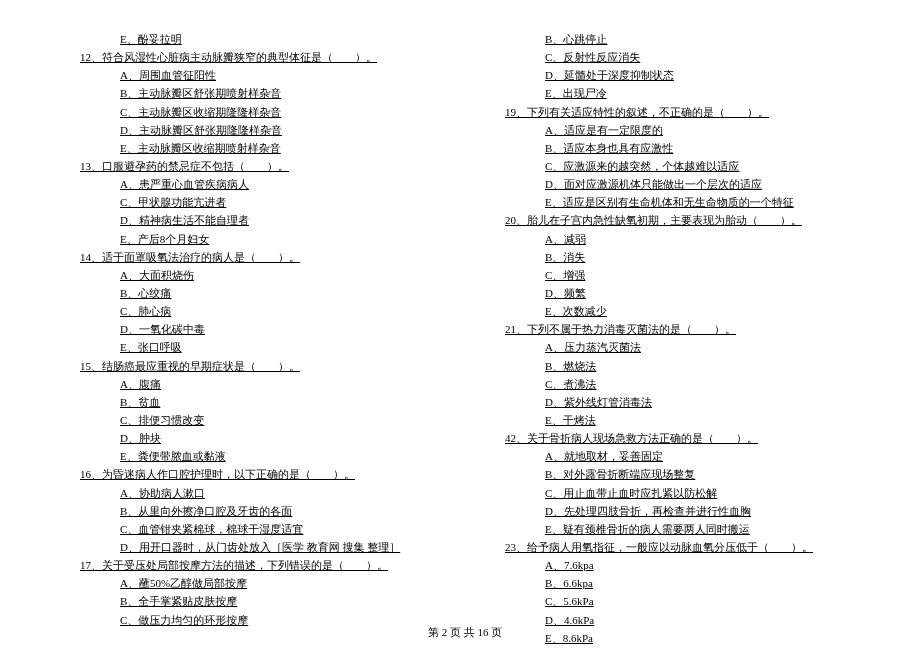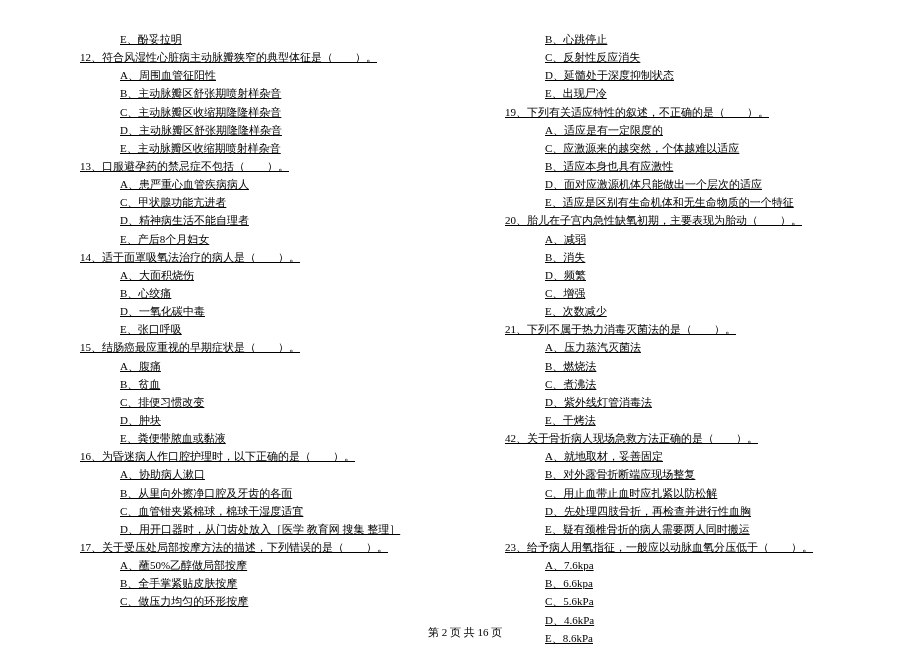--- a/index.html
+++ b/index.html
@@ -55,20 +55,21 @@
     <div class="option">D、主动脉瓣区舒张期隆隆样杂音</div>
     <div class="option">E、主动脉瓣区收缩期喷射样杂音</div>
     <div class="question">13、口服避孕药的禁忌症不包括（　　）。</div>
     <div class="option">A、患严重心血管疾病病人</div>
     <div class="option">C、甲状腺功能亢进者</div>
     <div class="option">D、精神病生活不能自理者</div>
     <div class="option">E、产后8个月妇女</div>
     <div class="question">14、适于面罩吸氧法治疗的病人是（　　）。</div>
     <div class="option">A、大面积烧伤</div>
     <div class="option">B、心绞痛</div>
+    <div class="option">C、肺心病</div>
     <div class="option">D、一氧化碳中毒</div>
     <div class="option">E、张口呼吸</div>
     <div class="question">15、结肠癌最应重视的早期症状是（　　）。</div>
     <div class="option">A、腹痛</div>
     <div class="option">B、贫血</div>
     <div class="option">C、排便习惯改变</div>
     <div class="option">D、肿块</div>
     <div class="option">E、粪便带脓血或黏液</div>
     <div class="question">16、为昏迷病人作口腔护理时，以下正确的是（　　）。</div>
     <div class="option">A、协助病人漱口</div>
@@ -82,29 +83,29 @@
 
   </div>
 
   <div class="col">
     <div class="option">B、心跳停止</div>
     <div class="option">C、反射性反应消失</div>
     <div class="option">D、延髓处于深度抑制状态</div>
     <div class="option">E、出现尸冷</div>
     <div class="question">19、下列有关适应特性的叙述，不正确的是（　　）。</div>
     <div class="option">A、适应是有一定限度的</div>
+    <div class="option">B、适应本身也具有应激性</div>
     <div class="option">C、应激源来的越突然，个体越难以适应</div>
-    <div class="option">B、适应本身也具有应激性</div>
     <div class="option">D、面对应激源机体只能做出一个层次的适应</div>
     <div class="option">E、适应是区别有生命机体和无生命物质的一个特征</div>
     <div class="question">20、胎儿在子宫内急性缺氧初期，主要表现为胎动（　　）。</div>
     <div class="option">A、减弱</div>
     <div class="option">B、消失</div>
+    <div class="option">C、增强</div>
     <div class="option">D、频繁</div>
-    <div class="option">C、增强</div>
     <div class="option">E、次数减少</div>
     <div class="question">21、下列不属于热力消毒灭菌法的是（　　）。</div>
     <div class="option">A、压力蒸汽灭菌法</div>
     <div class="option">B、燃烧法</div>
     <div class="option">C、煮沸法</div>
     <div class="option">D、紫外线灯管消毒法</div>
     <div class="option">E、干烤法</div>
     <div class="question">42、关于骨折病人现场急救方法正确的是（　　）。</div>
     <div class="option">A、就地取材，妥善固定</div>
     <div class="option">B、对外露骨折断端应现场整复</div>

